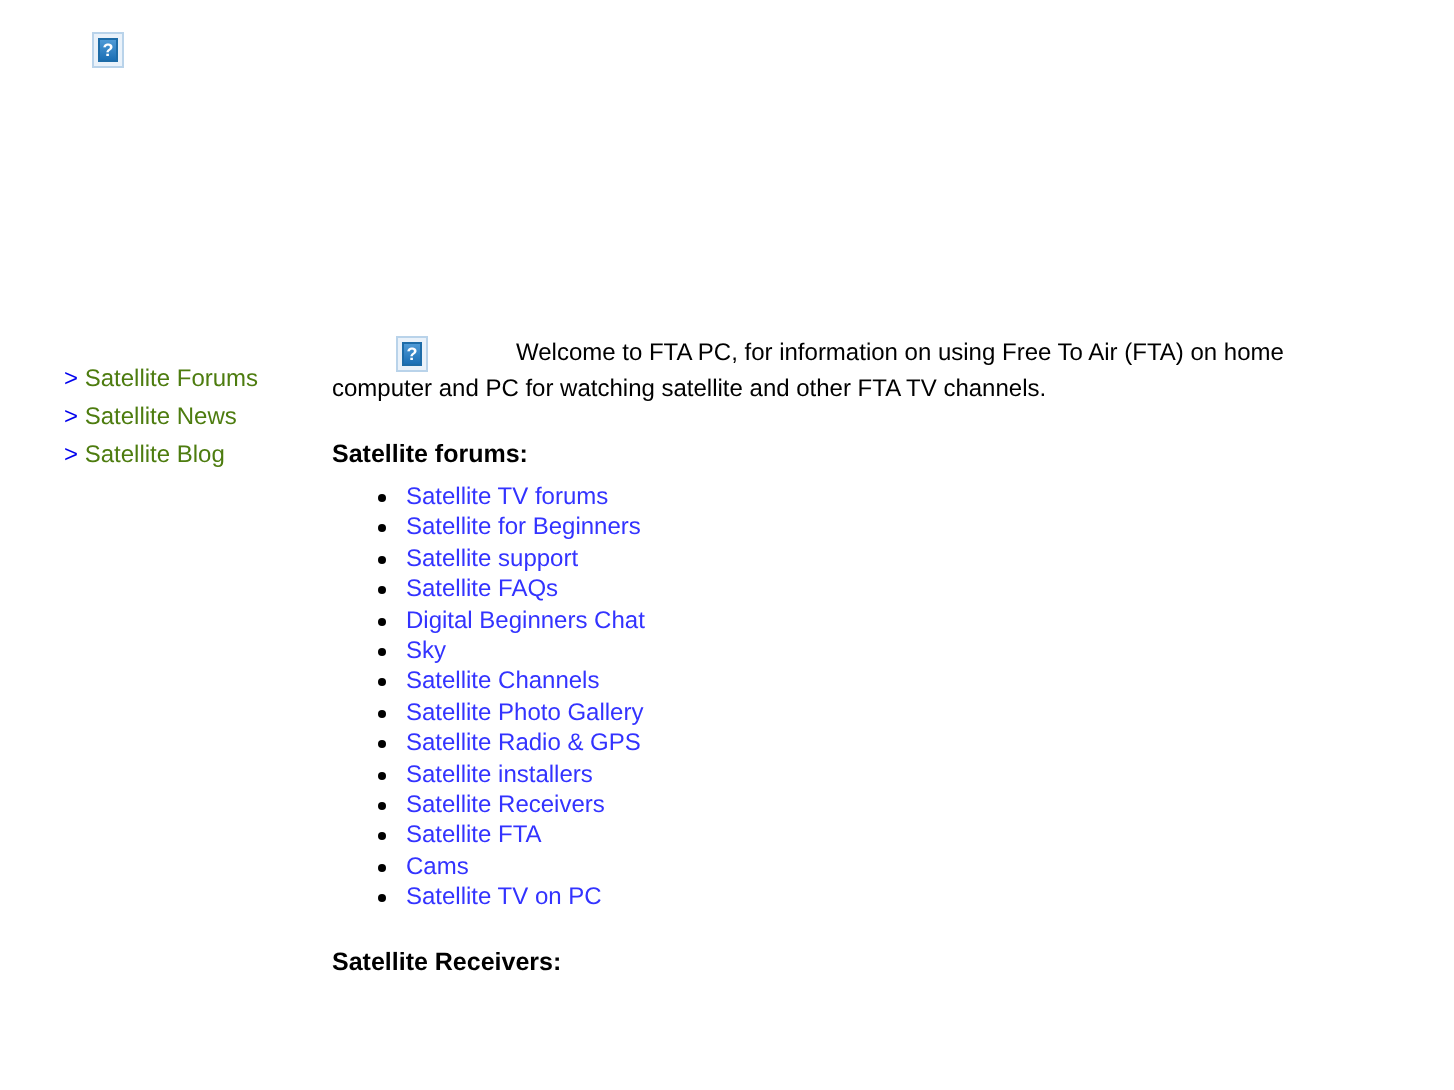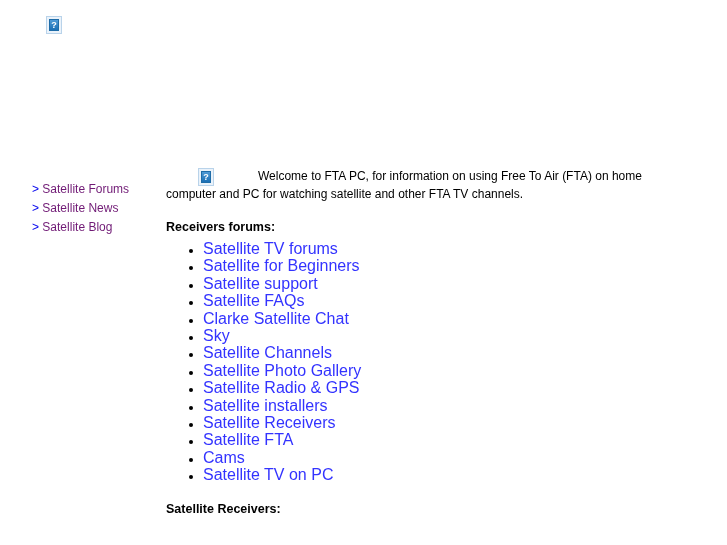--- a/index.html
+++ b/index.html
@@ -69,21 +69,21 @@
   #sidebar .nav-item {
     display: block;
     line-height: 19px;
     font-size: 12px;
     white-space: nowrap;
   }
   #sidebar .nav-item .arrow {
     color: #0000ee;
   }
   #sidebar .nav-item a {
-    color: #701a75;
+    color: #4d7c0f;
     text-decoration: none;
   }
 
   
   #main {
     position: absolute;
     left: 166px;
     top: 168px;
     width: 500px;
   }
@@ -120,21 +120,21 @@
     line-height: 15.4px;
     font-size: 12px;
   }
   ul.link-list li::marker {
     color: #000000;
     font-size: 12px;
   }
   ul.link-list li a {
     color: #3333ff;
     text-decoration: none;
-    font-size: 16px;
+    font-size: 12px;
   }
 </style>
 </head>
 <body>
 
 <div id="top-banner">
   <span class="broken-img">
     <span class="inner">
       <span class="qmark">?</span>
     </span>
@@ -155,27 +155,27 @@
     <a href="#">Satellite Blog</a>
   </div>
 </nav>
 
 <main id="main">
 
   <p id="intro"><span class="broken-img lead-img"><span class="inner">
           <span class="qmark">?</span>
         </span></span><span class="gap"></span><span>Welcome to FTA PC, for information on using Free To Air (FTA) on home computer and PC for watching satellite and other FTA TV channels.</span></p>
 
-  <h2 class="section-heading">Receivers forums:</h2>
+  <h2 class="section-heading">Satellite forums:</h2>
   <ul class="link-list">
     <li><a href="#">Satellite TV forums</a></li>
     <li><a href="#">Satellite for Beginners</a></li>
     <li><a href="#">Satellite support</a></li>
     <li><a href="#">Satellite FAQs</a></li>
-    <li><a href="#">Clarke Satellite Chat</a></li>
+    <li><a href="#">Digital Beginners Chat</a></li>
     <li><a href="#">Sky</a></li>
     <li><a href="#">Satellite Channels</a></li>
     <li><a href="#">Satellite Photo Gallery</a></li>
     <li><a href="#">Satellite Radio &amp; GPS</a></li>
     <li><a href="#">Satellite installers</a></li>
     <li><a href="#">Satellite Receivers</a></li>
     <li><a href="#">Satellite FTA</a></li>
     <li><a href="#">Cams</a></li>
     <li><a href="#">Satellite TV on PC</a></li>
   </ul>

